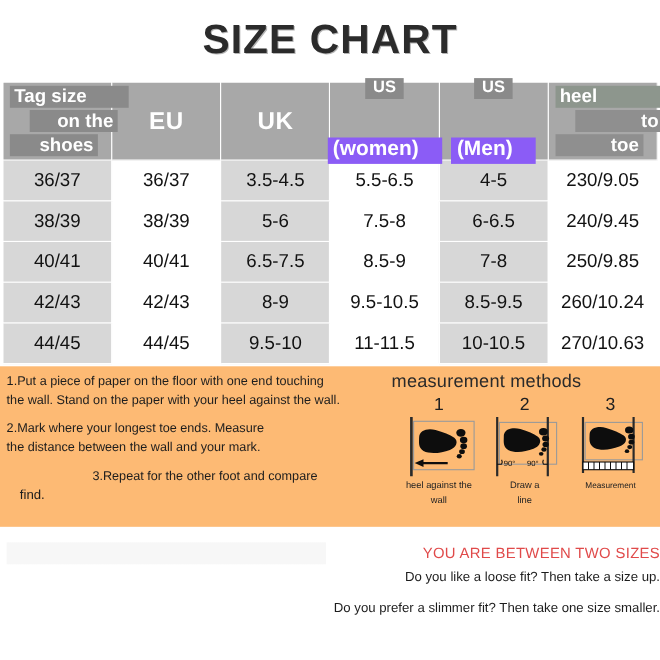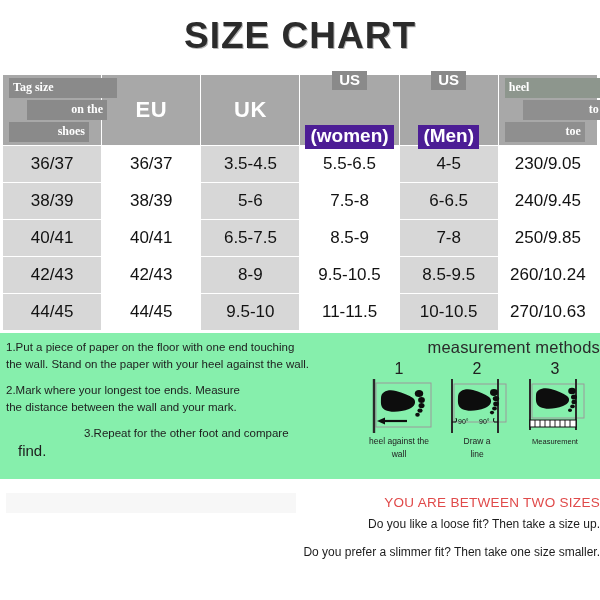--- a/index.html
+++ b/index.html
@@ -68,28 +68,27 @@
     justify-content: center;
     align-items: flex-start;
     height: 70px;
     padding-left: 6px;
     box-sizing: border-box;
     gap: 2px;
   }
   .hl {
     background: #8a8a8a;
     color: #ffffff;
-    font-size: 12px;
+    font-size: 17px;
     font-weight: bold;
     line-height: 17px;
     padding: 1px 4px 2px 4px;
     display: inline-block;
     white-space: nowrap;
     text-align: left;
-    font-family: Liberation Serif, serif;
   }
   .hl.w-full { min-width: 100px; }
   .hl.w-mid  { min-width: 72px; text-align: right; }
   .hl.ind1 { margin-left: 0px; }
   .hl.ind2 { margin-left: 18px; }
   .hl.ind3 { }
 
   .hl-green { background: #8d968d; }
   .hl-gray2 { background: #8f8f8f; }
 
@@ -103,71 +102,71 @@
   }
   .us-small {
     background: #8a8a8a;
     color: #ffffff;
     font-size: 15px;
     font-weight: bold;
     padding: 1px 7px 2px 7px;
     line-height: 16px;
   }
   .us-big {
-    background: #4c1d95;
+    background: #8b5cf6;
     color: #ffffff;
     font-size: 19px;
     font-weight: bold;
-    padding: 0px 5px 2px 5px;
+    padding: 0px 21px 2px 5px;
     line-height: 22px;
     margin-top: 32px;
   }
 
   
   tbody td {
     height: 36px;
     color: #121212;
     font-size: 17.5px;
     background: #ffffff;
   }
   tbody td.shade {
     background: #d7d7d7;
   }
 
   
   .mid {
     position: relative;
     height: 146px;
-    background: #86efac;
+    background: #fdba74;
     margin-top: 2px;
   }
   .steps {
     position: absolute;
     left: 6px;
     top: 6px;
     width: 348px;
     font-size: 11.5px;
     line-height: 17px;
     color: #1d1d1d;
   }
   .steps p { margin: 0; }
   .gap { height: 9px; }
   .s3a { padding-left: 78px; }
   .s3b { padding-left: 45px; }
-  .s3c { padding-left: 12px; font-size: 15px; }
+  .s3c { padding-left: 12px; font-size: 12px; }
 
   .methods {
     position: absolute;
     left: 356px;
     top: 0;
     width: 244px;
     height: 146px;
   }
   .methods-title {
-    text-align: right;
+    text-align: left;
     font-size: 16.5px;
     color: #2a2a2a;
     padding-top: 5px;
     letter-spacing: .2px;
   }
   .diagrams {
     display: flex;
     justify-content: space-between;
     padding: 4px 8px 0 6px;
   }

